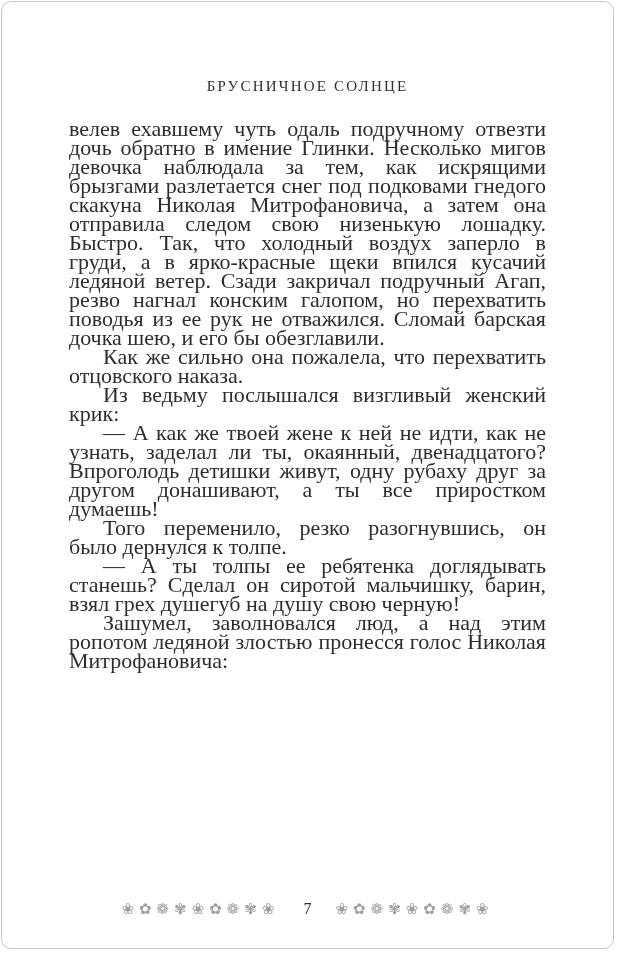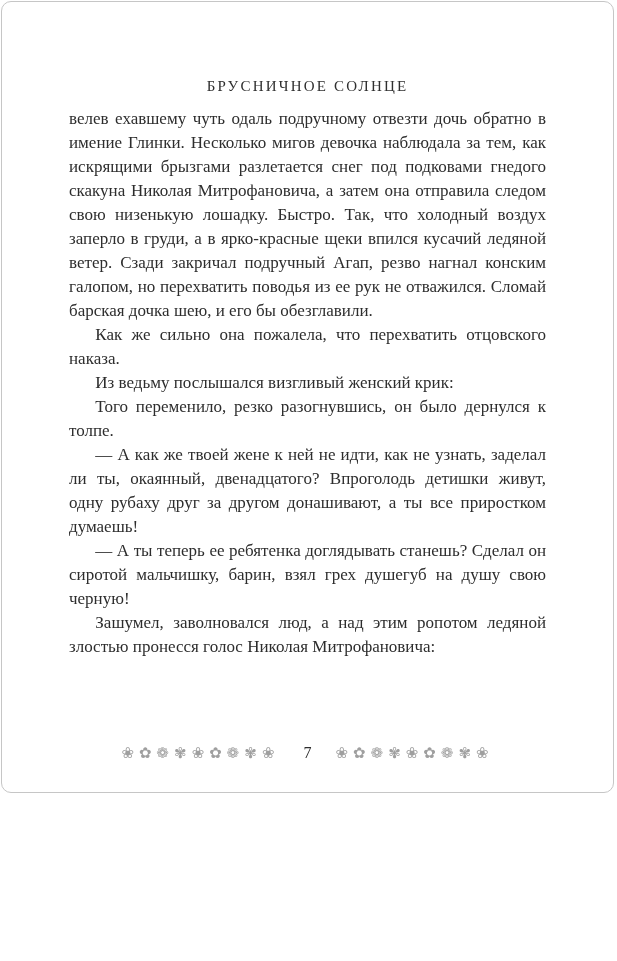--- a/index.html
+++ b/index.html
@@ -3,41 +3,41 @@
 <meta charset="utf-8">
 <style>
   html, body {
     margin: 0;
     padding: 0;
     background: #ffffff;
   }
   .page {
     position: relative;
     width: 613px;
-    height: 792px;
+    height: 948px;
     margin: 1px;
     border: 1px solid #c6c6c6;
     border-radius: 10px;
     background: #ffffff;
     box-sizing: border-box;
     font-family: "Liberation Serif", serif;
     color: #2d2d2d;
     overflow: hidden;
   }
   .running-head {
     text-align: center;
     padding-top: 76px;
     font-size: 15px;
     letter-spacing: 2.2px;
     color: #2f2f2f;
   }
   .body-text {
-    margin: 12px 67px 0 67px;
-    font-size: 17px;
-    line-height: 24px;
+    margin: 24px 67px 0 67px;
+    font-size: 22px;
+    line-height: 19px;
     text-align: justify;
     hyphens: auto;
     -webkit-hyphens: auto;
   }
   .body-text p {
     margin: 0;
     text-indent: 1.55em;
   }
   .body-text p.no-indent {
     text-indent: 0;
@@ -73,23 +73,23 @@
 <body>
 
 <div class="page">
 
   <div class="running-head">БРУСНИЧНОЕ СОЛНЦЕ</div>
 
   <div class="body-text" lang="ru">
     <p class="no-indent">велев ехавшему чуть одаль подручному отвезти дочь обратно в имение Глинки. Несколько мигов девочка наблюдала за тем, как искрящими брызгами разлетается снег под подковами гнедого скакуна Николая Митрофановича, а затем она отправила следом свою низенькую лошадку. Быстро. Так, что холодный воздух заперло в груди, а в ярко-красные щеки впился кусачий ледяной ветер. Сзади закричал подручный Агап, резво нагнал конским галопом, но перехватить поводья из ее рук не отважился. Сломай барская дочка шею, и его бы обезглавили.</p>
     <p>Как же сильно она пожалела, что перехватить отцовского наказа.</p>
     <p>Из ведьму послышался визгливый женский крик:</p>
+    <p>— А как же твоей жене к ней не идти, как не узнать, заделал ли ты, окаянный, двенадцатого? Впроголодь детишки живут, одну рубаху друг за другом донашивают, а ты все приростком думаешь!</p>
     <p>Того переменило, резко разогнувшись, он было дернулся к толпе.</p>
-    <p>— А как же твоей жене к ней не идти, как не узнать, заделал ли ты, окаянный, двенадцатого? Впроголодь детишки живут, одну рубаху друг за другом донашивают, а ты все приростком думаешь!</p>
-    <p>— А ты теперь ее ребятенка доглядывать станешь? Сделал он сиротой мальчишку, барин, взял грех душегуб на душу свою черную!</p>
+    <p>— А ты толпы ее ребятенка доглядывать станешь? Сделал он сиротой мальчишку, барин, взял грех душегуб на душу свою черную!</p>
     <p>Зашумел, заволновался люд, а над этим ропотом ледяной злостью пронесся голос Николая Митрофановича:</p>
   </div>
 
   <div class="footer">
     <span class="ornament">❀✿❁✾❀✿❁✾❀</span>
     <span class="page-number">7</span>
     <span class="ornament">❀✿❁✾❀✿❁✾❀</span>
   </div>
 
 </div>

